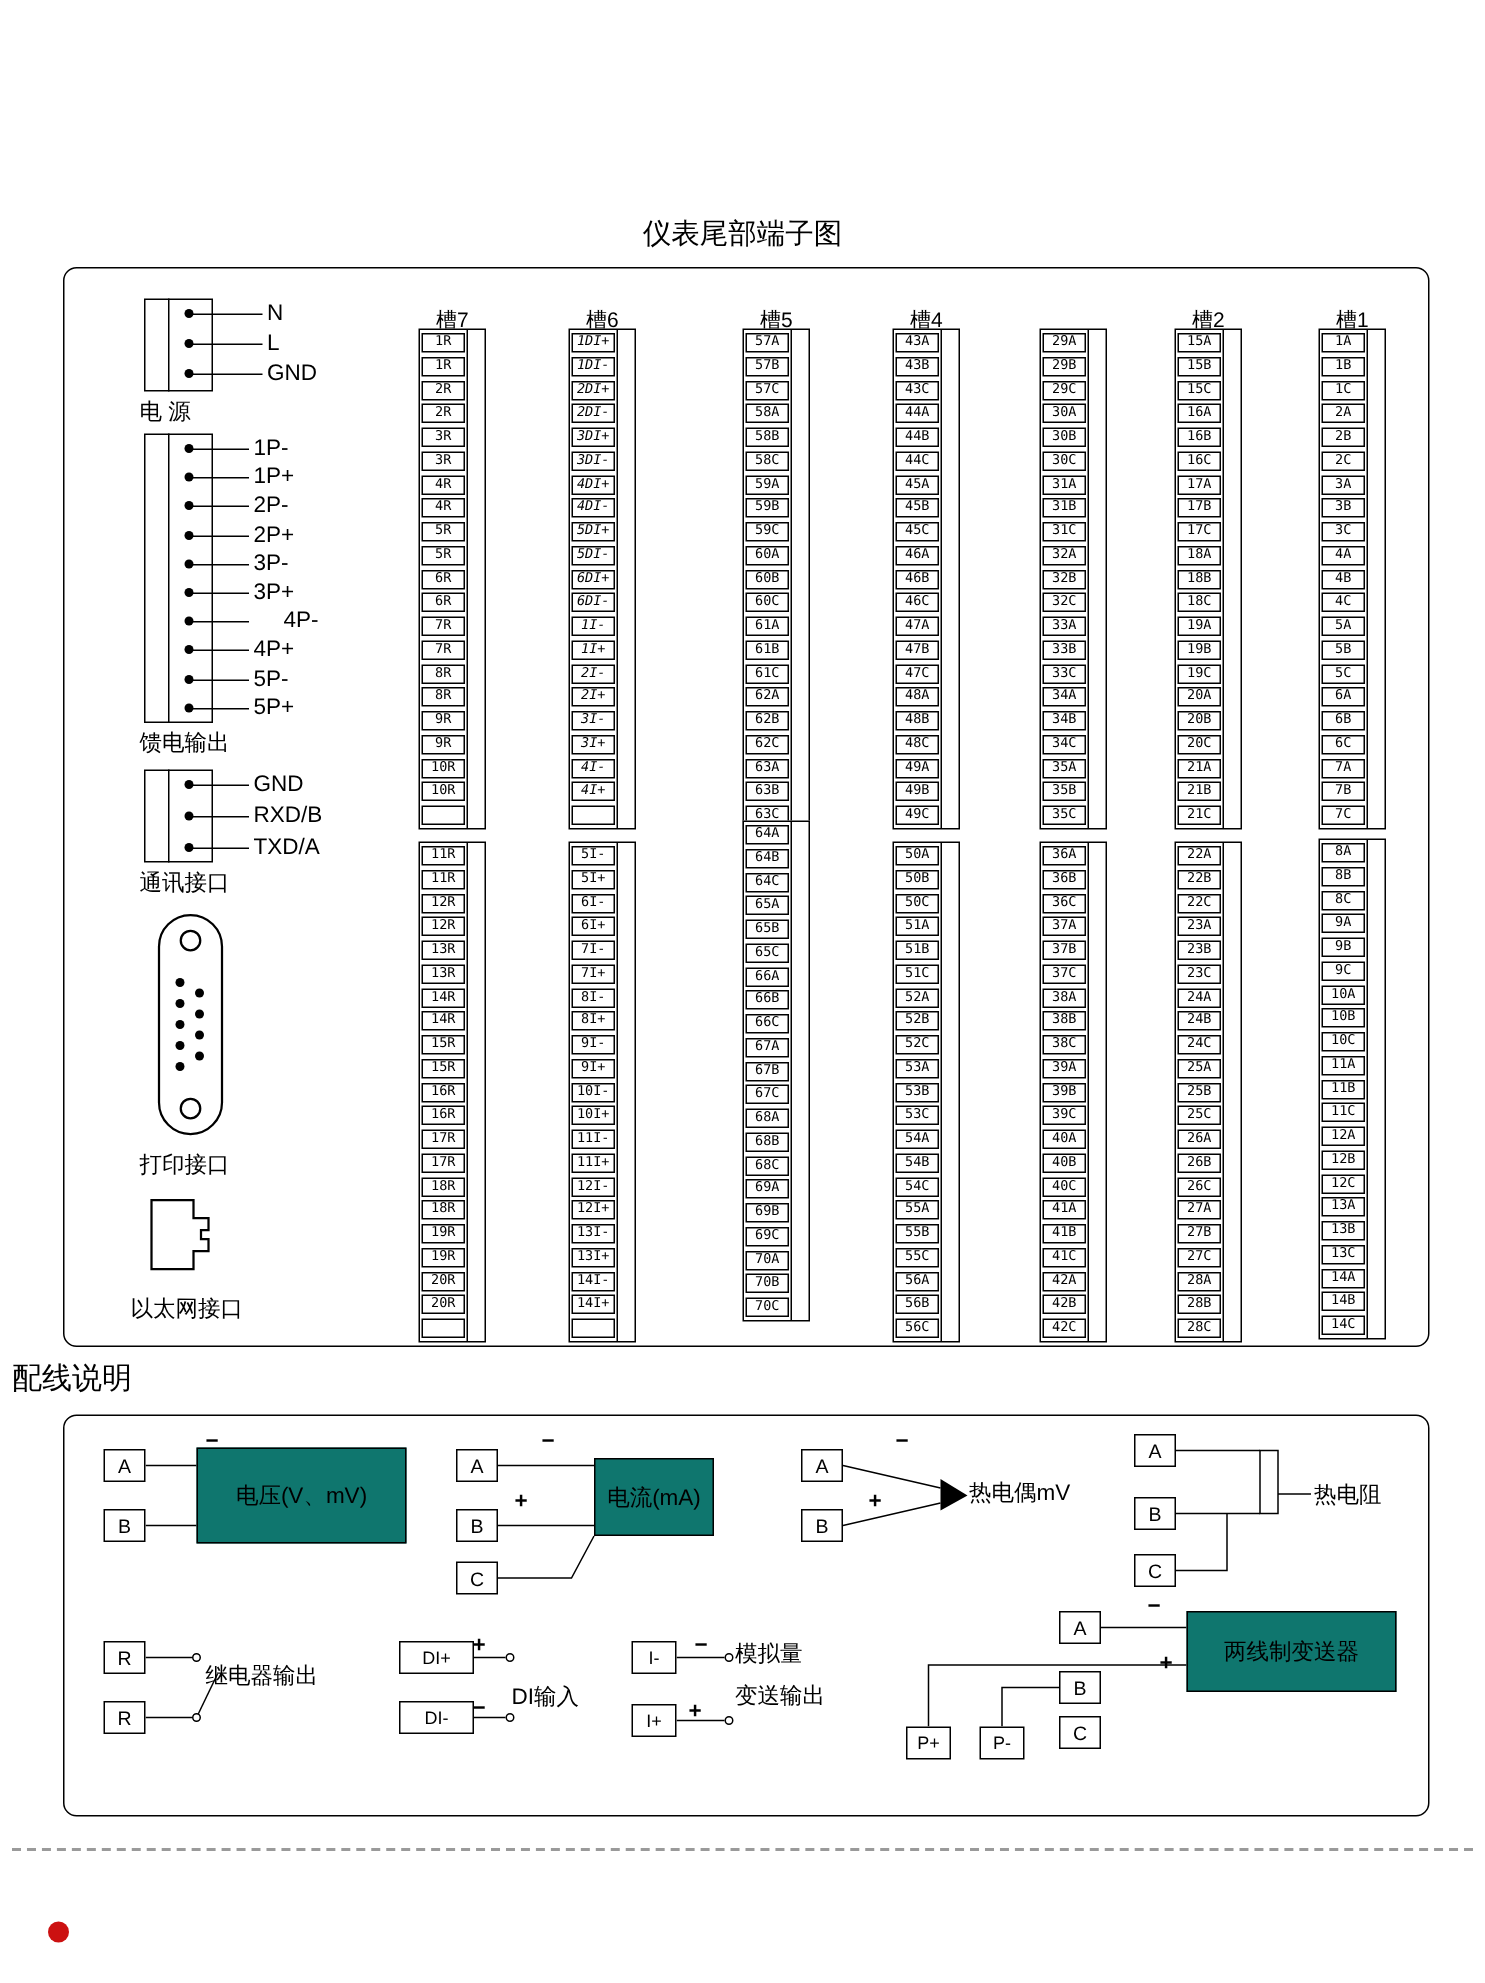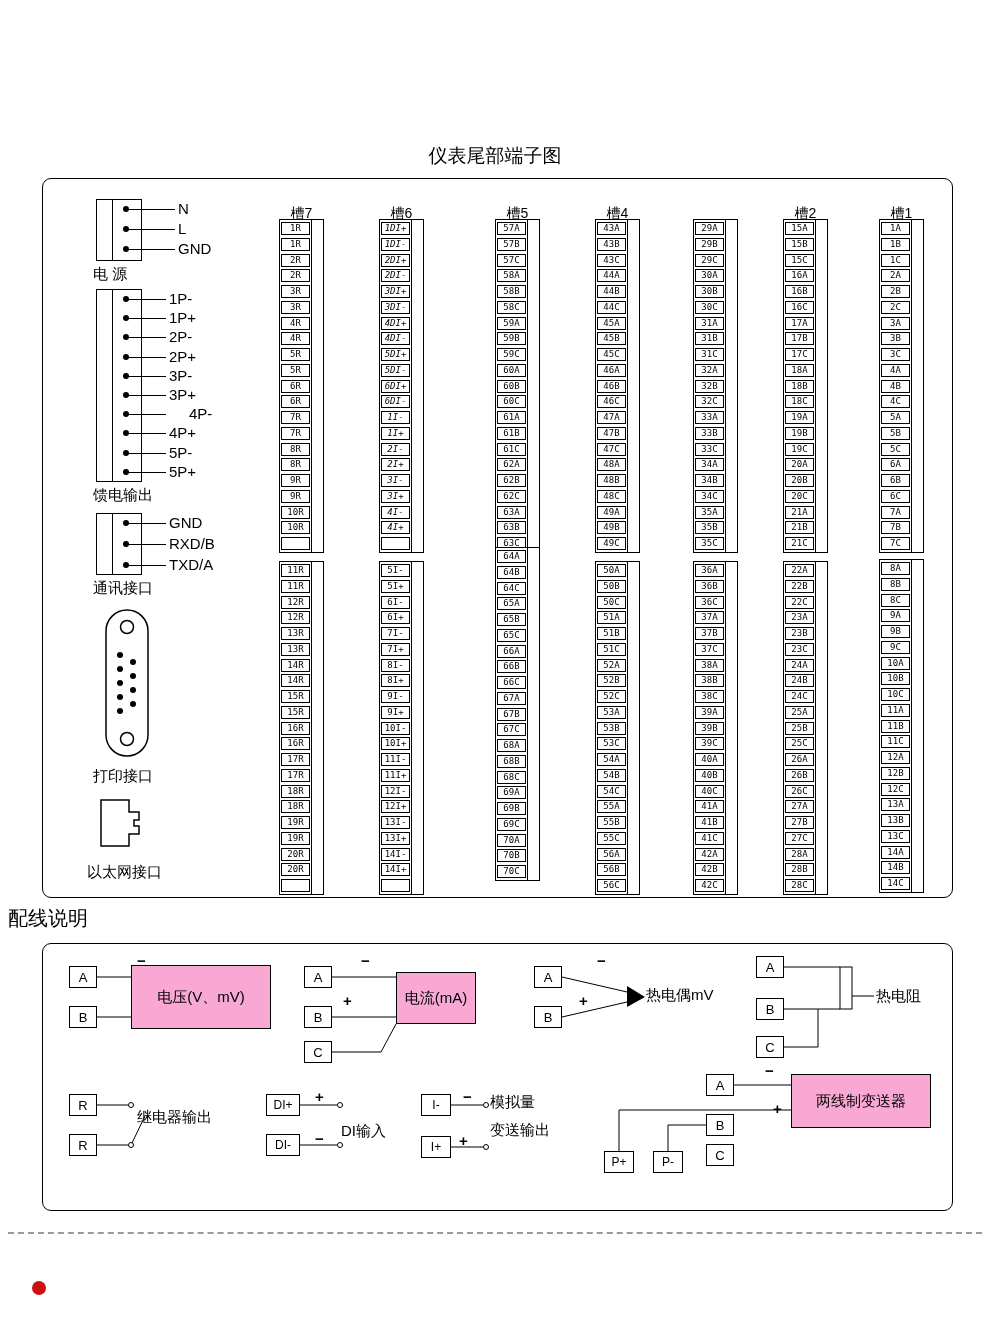--- a/index.html
+++ b/index.html
@@ -28,23 +28,23 @@
   .conn-divider { position:absolute; width:0; border-left:1px solid #000; }
   .conn-dot     { position:absolute; width:6px; height:6px; border-radius:50%; background:#000; }
   .conn-line    { position:absolute; height:1px; background:#000; }
   .conn-label   { position:absolute; font-size:15px; line-height:18px; white-space:nowrap; }
   .conn-caption { position:absolute; font-size:15px; white-space:nowrap; }
   .port-svg     { position:absolute; }
 
   .wiring-title { position:absolute; left:8px; top:905px; font-size:20px; }
   .wiring-svg   { position:absolute; left:0; top:0; }
   .tbox  { position:absolute; width:28px; height:22px; border:1px solid #000; background:#fff; display:flex; align-items:center; justify-content:center; font-size:13px; }
-  .tbox.w34 { width:34px; font-size:12px; }
+  .tbox.w34 { width:50px; font-size:12px; }
   .tbox.w30 { width:30px; font-size:12px; }
-  .devbox { position:absolute; border:1px solid #000; background:#f9a8d4; display:flex; align-items:center; justify-content:center; font-size:15px; }
+  .devbox { position:absolute; border:1px solid #000; background:#0f766e; display:flex; align-items:center; justify-content:center; font-size:15px; }
   .sign   { position:absolute; font-size:15px; font-weight:bold; }
   .wlabel { position:absolute; font-size:15px; white-space:nowrap; }
 
   .dashed-sep   { position:absolute; left:8px; top:1232px; width:974px; border-top:2px dashed #9a9a9a; }
   .bullet       { position:absolute; left:32px; top:1281px; width:14px; height:14px; border-radius:50%; background:#cc1111; }
   .footer-title { position:absolute; left:60px; top:1266px; font-size:26px; font-weight:bold; }
 </style>
 </head>
 <body>
 

